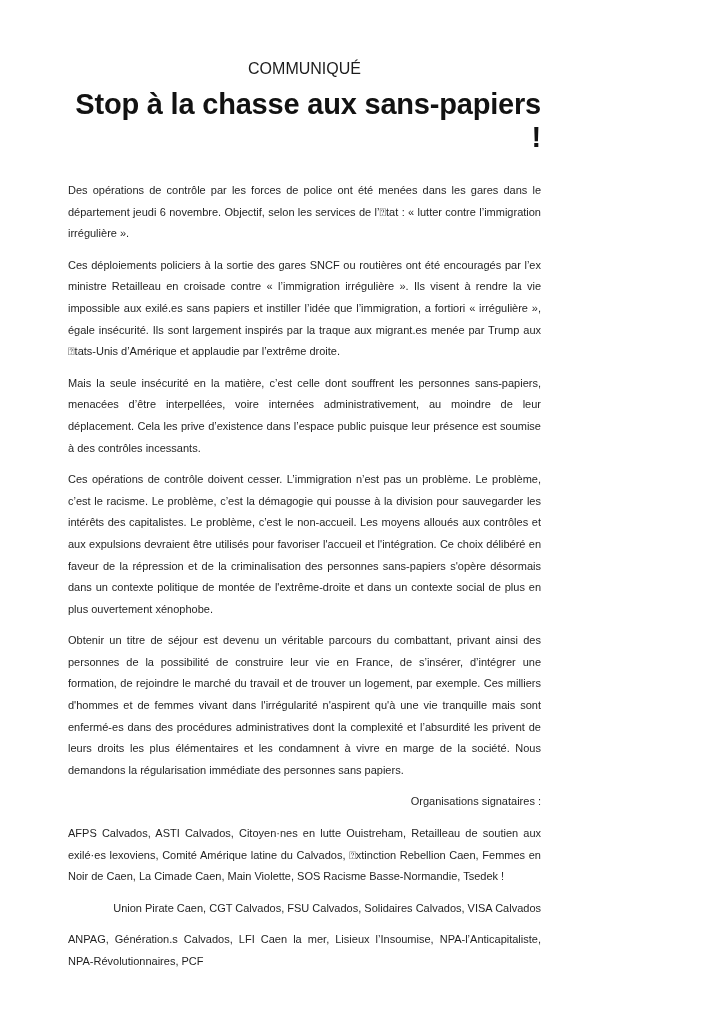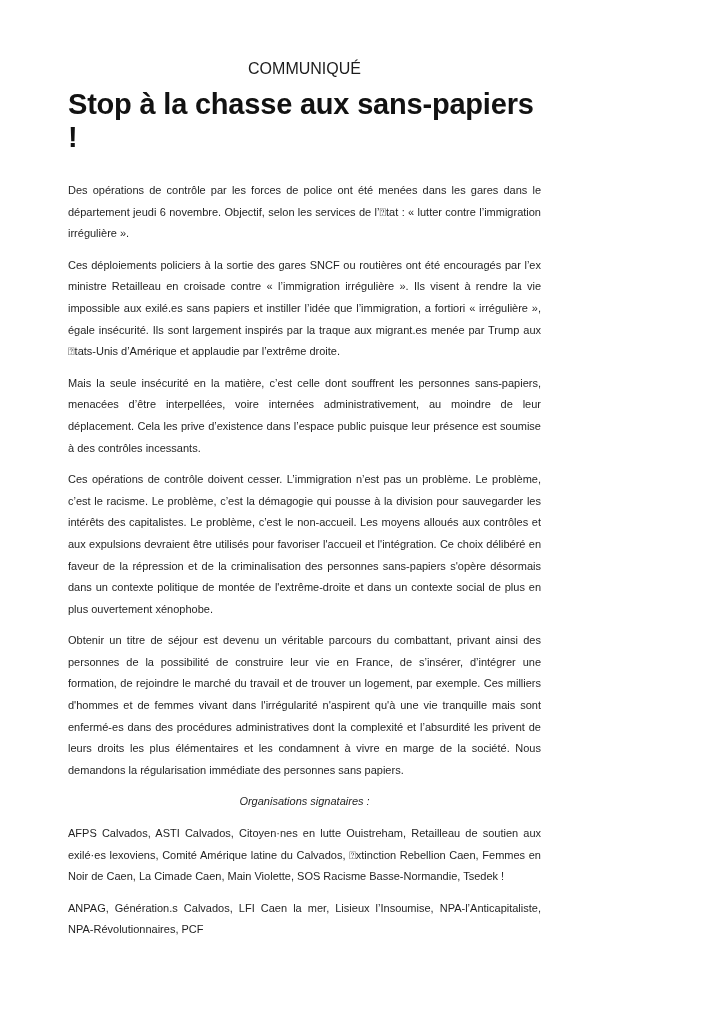--- a/index.html
+++ b/index.html
@@ -14,35 +14,35 @@
     overflow:hidden;
   }
   .kicker{
     text-align:center;
     font-size:16px;
     font-weight:400;
     margin:0 0 10px 0;
     color:#1c1c1c;
   }
   .title{
-    text-align:left;
+    text-align:right;
     font-size:29px;
     font-weight:700;
     margin:0 0 26px 0;
     color:#121212;
     letter-spacing:-0.2px;
   }
   p.body{
     font-size:11px;
     line-height:21.6px;
     margin:0 0 10px 0;
     text-align:justify;
     color:#1f1f1f;
   }
-  p.body.left{text-align:center;font-style:italic;}
+  p.body.left{text-align:right;}
 </style>
 </head>
 <body>
 
 <div class="page">
 
   <p class="kicker">COMMUNIQUÉ</p>
 
   <h1 class="title">Stop à la chasse aux sans-papiers !</h1>
 
@@ -53,16 +53,17 @@
   <p class="body">Mais la seule insécurité en la matière, c’est celle dont souffrent les personnes sans-papiers, menacées d’être interpellées, voire internées administrativement, au moindre de leur déplacement. Cela les prive d’existence dans l’espace public puisque leur présence est soumise à des contrôles incessants.</p>
 
   <p class="body">Ces opérations de contrôle doivent cesser. L’immigration n’est pas un problème. Le problème, c’est le racisme. Le problème, c’est la démagogie qui pousse à la division pour sauvegarder les intérêts des capitalistes. Le problème, c’est le non-accueil. Les moyens alloués aux contrôles et aux expulsions devraient être utilisés pour favoriser l'accueil et l'intégration. Ce choix délibéré en faveur de la répression et de la criminalisation des personnes sans-papiers s'opère désormais dans un contexte politique de montée de l'extrême-droite et dans un contexte social de plus en plus ouvertement xénophobe.</p>
 
   <p class="body">Obtenir un titre de séjour est devenu un véritable parcours du combattant, privant ainsi des personnes de la possibilité de construire leur vie en France, de s’insérer, d’intégrer une formation, de rejoindre le marché du travail et de trouver un logement, par exemple. Ces milliers d'hommes et de femmes vivant dans l'irrégularité n'aspirent qu'à une vie tranquille mais sont enfermé-es dans des procédures administratives dont la complexité et l’absurdité les privent de leurs droits les plus élémentaires et les condamnent à vivre en marge de la société. Nous demandons la régularisation immédiate des personnes sans papiers.</p>
 
   <p class="body left">Organisations signataires :</p>
 
   <p class="body">AFPS Calvados, ASTI Calvados, Citoyen·nes en lutte Ouistreham, Retailleau de soutien aux exilé·es lexoviens, Comité Amérique latine du Calvados, ⍰xtinction Rebellion Caen, Femmes en Noir de Caen, La Cimade Caen, Main Violette, SOS Racisme Basse-Normandie, Tsedek !</p>
 
+  <p class="body left">Union Pirate Caen, CGT Calvados, FSU Calvados, Solidaires Calvados, VISA Calvados</p>
 
   <p class="body">ANPAG, Génération.s Calvados, LFI Caen la mer, Lisieux l’Insoumise, NPA-l’Anticapitaliste, NPA-Révolutionnaires, PCF</p>
 
 </div>
 
 </body></html>

